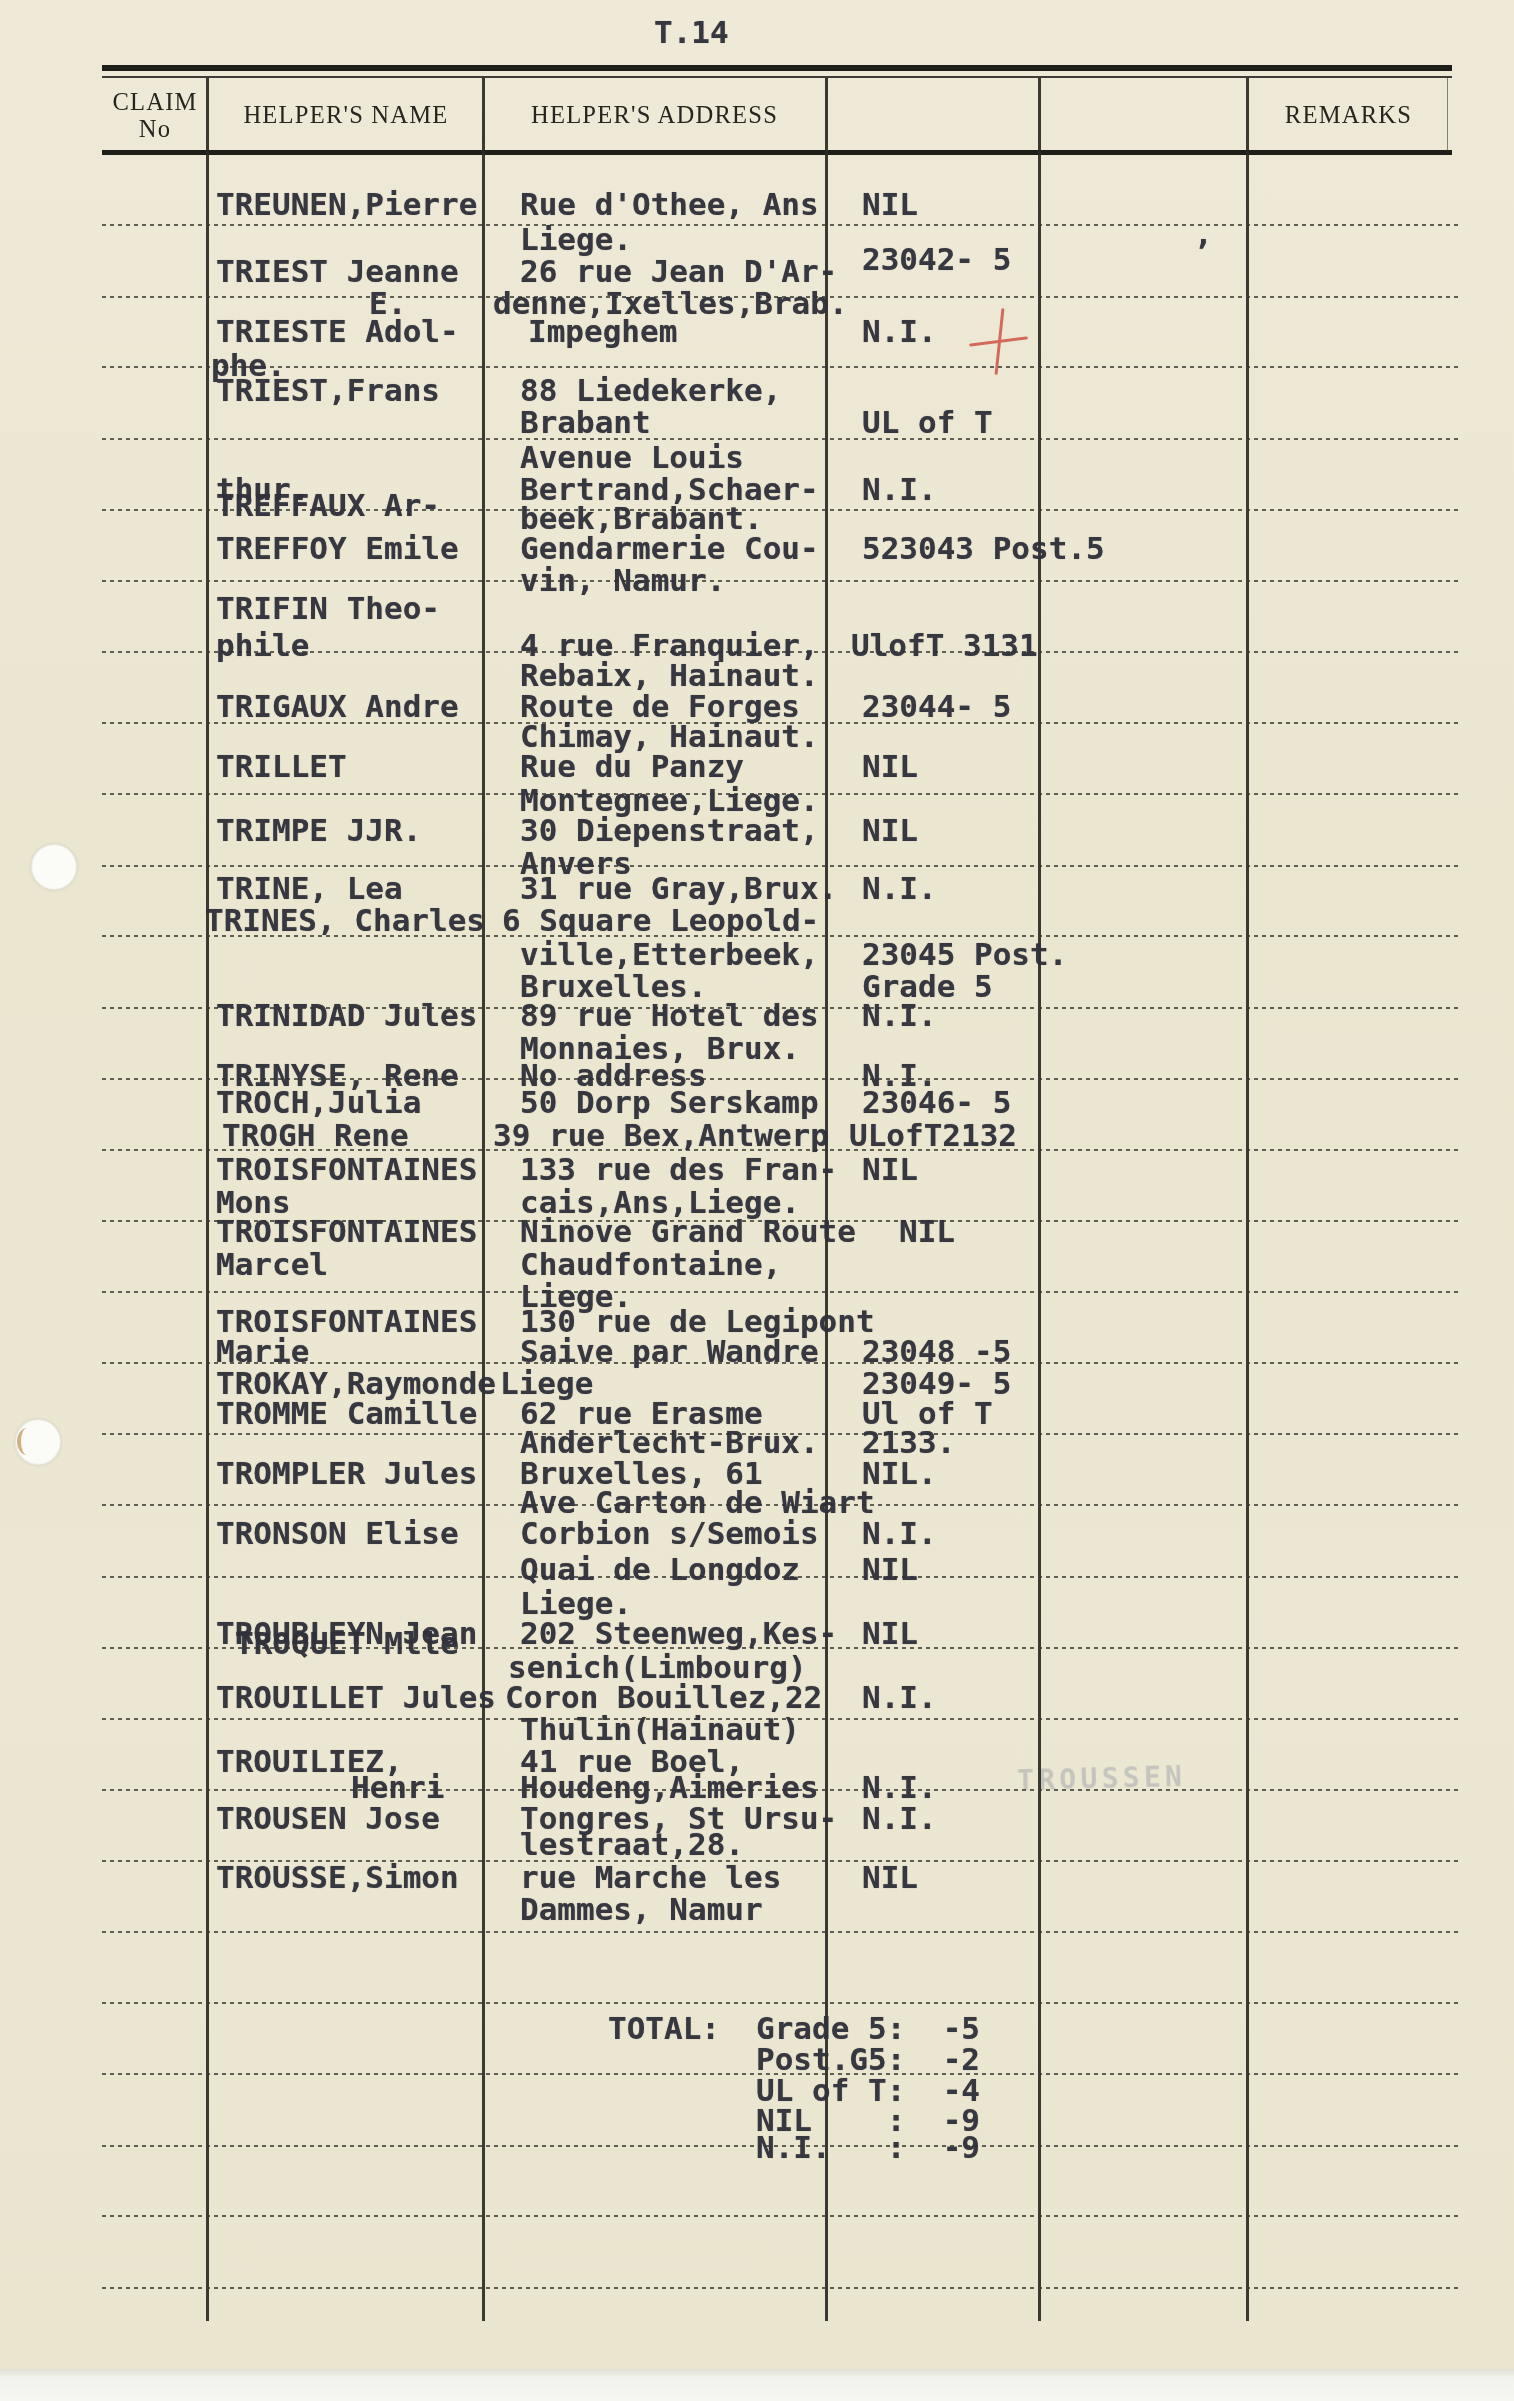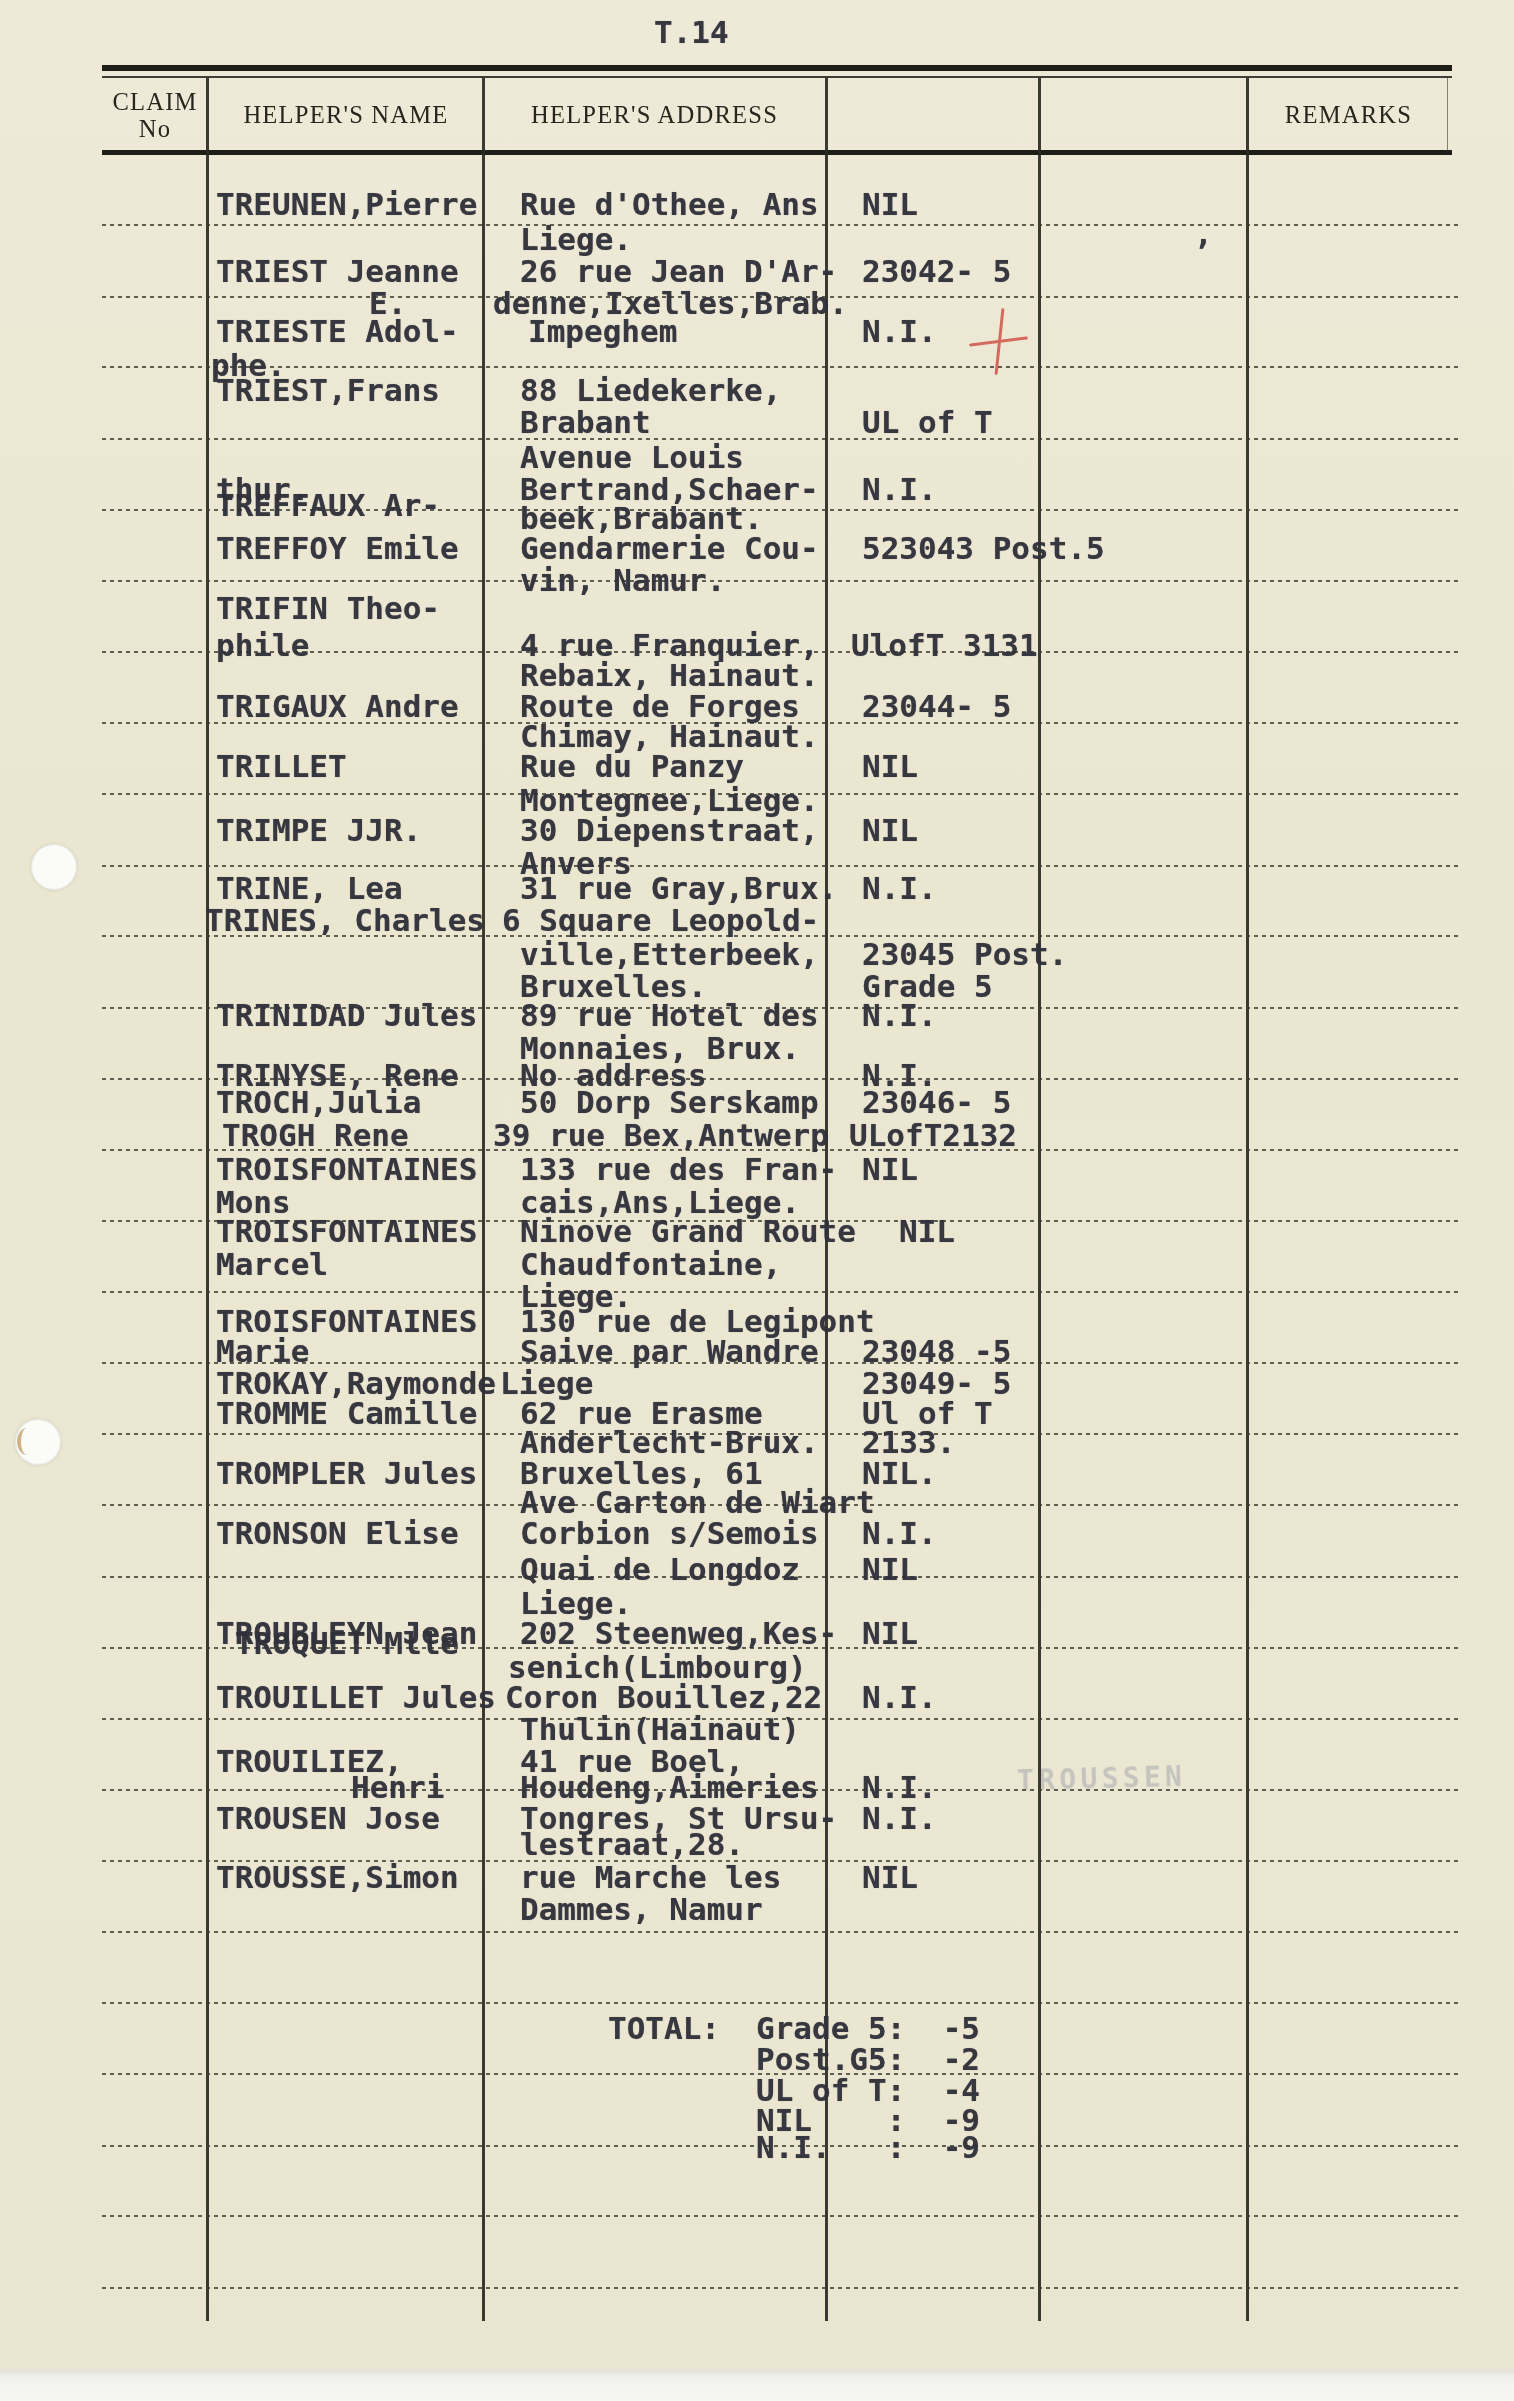--- a/index.html
+++ b/index.html
@@ -184,21 +184,21 @@
     <div class="typed" style="left: 508px; top: 1667px;">senich(Limbourg)</div>
     <div class="typed" style="left: 505px; top: 1697px;">Coron Bouillez,22</div>
     <div class="typed" style="left: 520px; top: 1729px;">Thulin(Hainaut)</div>
     <div class="typed" style="left: 520px; top: 1761px;">41 rue Boel,</div>
     <div class="typed" style="left: 520px; top: 1787px;">Houdeng,Aimeries</div>
     <div class="typed" style="left: 520px; top: 1818px;">Tongres, St Ursu-</div>
     <div class="typed" style="left: 520px; top: 1844px;">lestraat,28.</div>
     <div class="typed" style="left: 520px; top: 1877px;">rue Marche les</div>
     <div class="typed" style="left: 520px; top: 1909px;">Dammes, Namur</div>
     <div class="typed" style="left: 862px; top: 204px;">NIL</div>
-    <div class="typed" style="left: 862px; top: 271px;">23042- 5</div>
+    <div class="typed" style="left: 862px; top: 259px;">23042- 5</div>
     <div class="typed" style="left: 862px; top: 331px;">N.I.</div>
     <div class="typed" style="left: 862px; top: 422px;">UL of T</div>
     <div class="typed" style="left: 862px; top: 489px;">N.I.</div>
     <div class="typed" style="left: 862px; top: 548px;">523043 Post.5</div>
     <div class="typed" style="left: 851px; top: 645px;">UlofT 3131</div>
     <div class="typed" style="left: 862px; top: 706px;">23044- 5</div>
     <div class="typed" style="left: 862px; top: 766px;">NIL</div>
     <div class="typed" style="left: 862px; top: 830px;">NIL</div>
     <div class="typed" style="left: 862px; top: 888px;">N.I.</div>
     <div class="typed" style="left: 862px; top: 954px;">23045 Post.</div>

